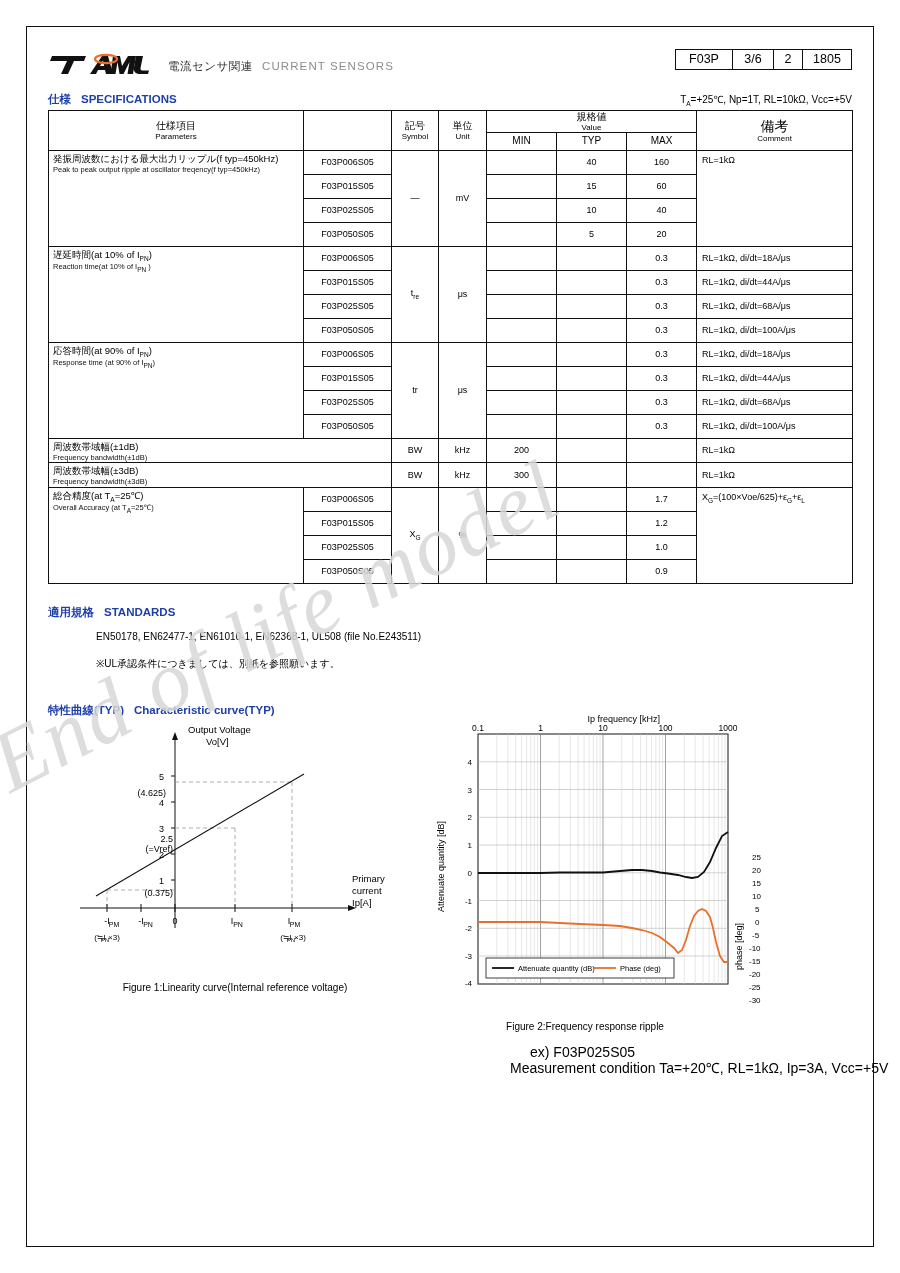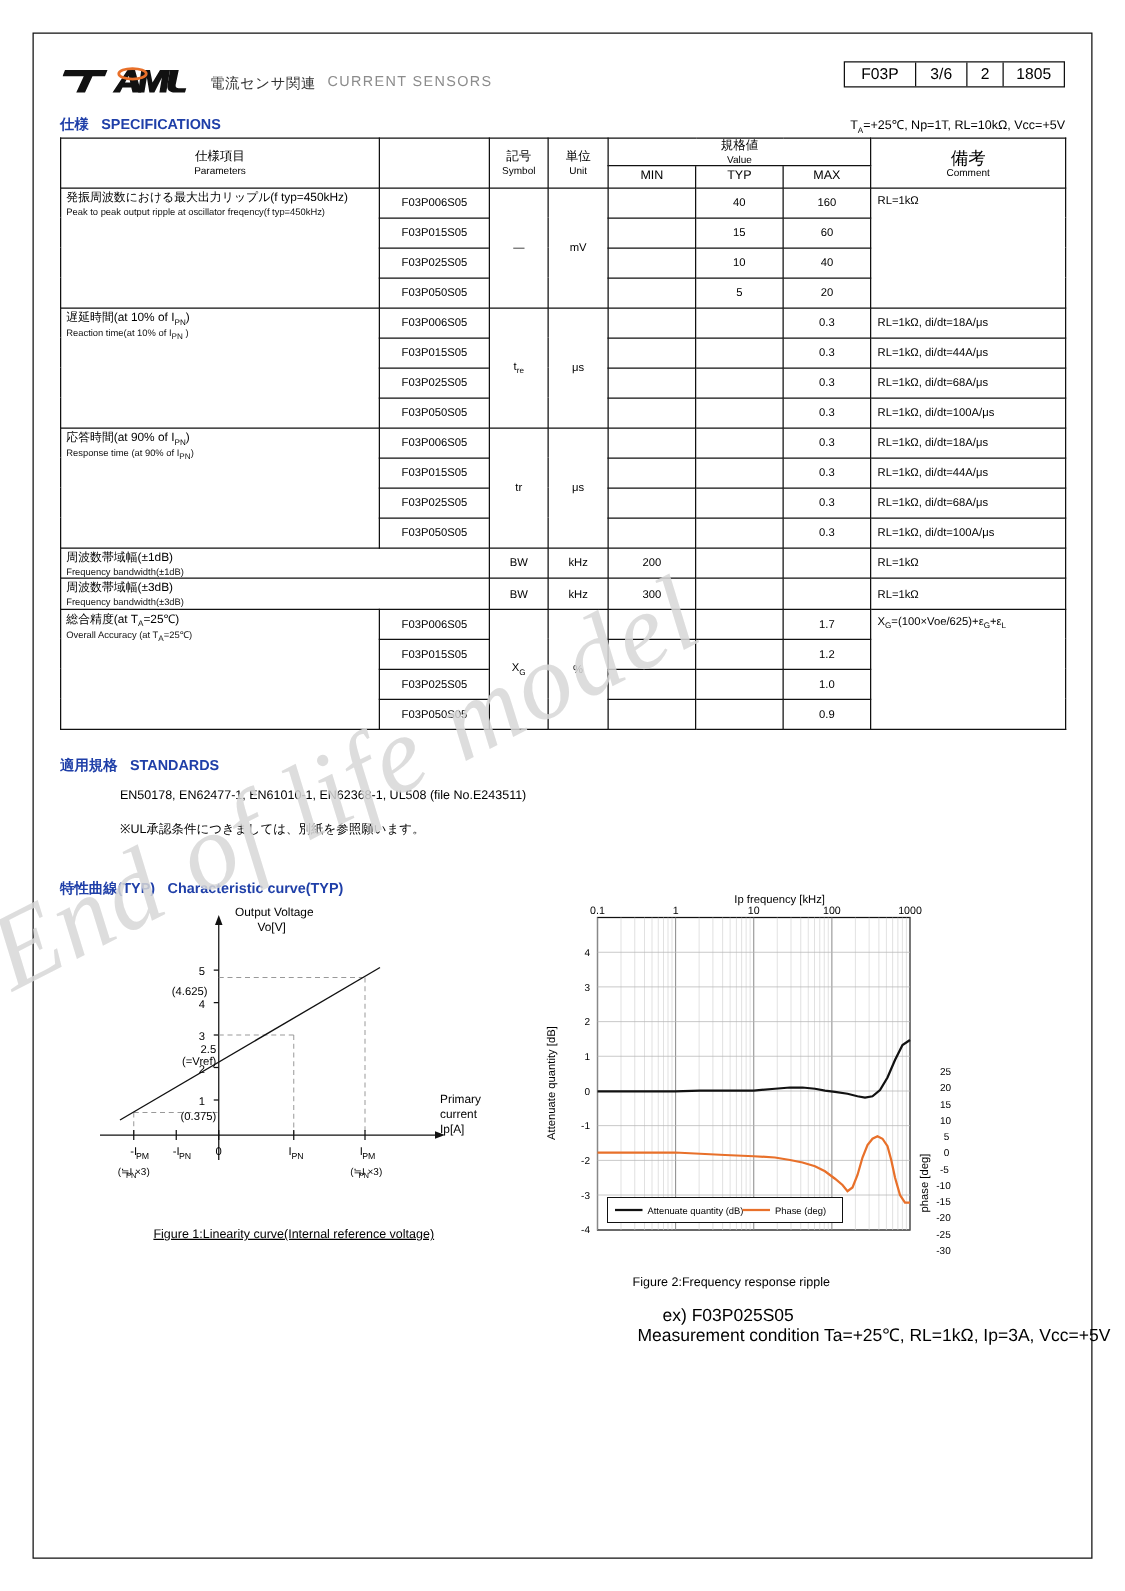--- a/index.html
+++ b/index.html
@@ -464,21 +464,21 @@
       <text x="233" y="222" font-size="8" text-anchor="middle" font-family="Liberation Sans, sans-serif">(≒I    ×3)</text>
       <text x="231" y="224" font-size="6" text-anchor="middle" font-family="Liberation Sans, sans-serif">PN</text>
 
       <text x="128" y="15" font-size="9.5" font-family="Liberation Sans, sans-serif">Output Voltage</text>
       <text x="146" y="27" font-size="9.5" font-family="Liberation Sans, sans-serif">Vo[V]</text>
       <text x="292" y="164" font-size="9.5" font-family="Liberation Sans, sans-serif">Primary</text>
       <text x="292" y="176" font-size="9.5" font-family="Liberation Sans, sans-serif">current</text>
       <text x="292" y="188" font-size="9.5" font-family="Liberation Sans, sans-serif">Ip[A]</text>
     </svg>
   </div>
-  <div class="fig-caption" style="left:60px; top:982px; width:350px;text-decoration:underline;">Figure 1:Linearity curve(Internal reference voltage)</div>
+  <div class="fig-caption" style="left:60px; top:982px; width:350px;">Figure 1:Linearity curve(Internal reference voltage)</div>
 
   <div class="fig2">
     <svg width="380" height="310" viewBox="0 0 380 310">
 
       <text x="240" y="10" font-size="9" text-anchor="end" font-family="Liberation Sans, sans-serif">Ip   frequency [kHz]</text>
 
       <rect x="58" y="22" width="250" height="250" fill="#fff" stroke="#111" stroke-width="1"></rect>
 
       <g stroke="#888" stroke-width="0.8">
         <line x1="58" y1="22" x2="58" y2="272"></line>
@@ -574,18 +574,18 @@
 
       <rect x="66" y="246" width="188" height="20" fill="#fff" stroke="#111" stroke-width="0.8"></rect>
       <line x1="72" y1="256" x2="94" y2="256" stroke="#111" stroke-width="1.8"></line>
       <text x="98" y="259" font-size="7.5" font-family="Liberation Sans, sans-serif">Attenuate quantity  (dB)</text>
       <line x1="174" y1="256" x2="196" y2="256" stroke="#e8702a" stroke-width="1.8"></line>
       <text x="200" y="259" font-size="7.5" font-family="Liberation Sans, sans-serif">Phase  (deg)</text>
     </svg>
   </div>
   <div class="fig-caption" style="left:420px; top:1021px; width:330px;">Figure 2:Frequency response ripple</div>
   <div class="note-small" style="left:530px; top:1044px;">ex) F03P025S05</div>
-  <div class="note-small" style="left:510px; top:1058px;">Measurement condition   Ta=+25℃, RL=1kΩ, Ip=3A, Vcc=+5V</div>
+  <div class="note-small" style="left:510px; top:1058px;">Measurement condition   Ta=+20℃, RL=1kΩ, Ip=3A, Vcc=+5V</div>
 
   <div class="watermark">
     <div class="wm-text">End of life model</div>
   </div>
 </div>
 
 </body></html>

